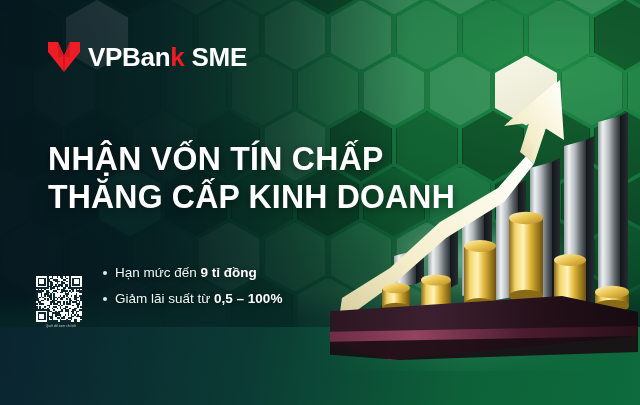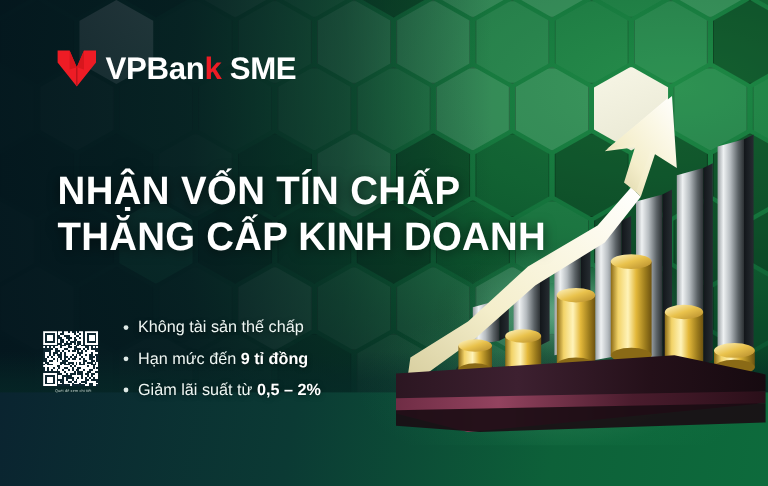--- a/index.html
+++ b/index.html
@@ -342,29 +342,25 @@
   </div>
 
   <div class="headline">
     <div class="l1">NHẬN VỐN TÍN CHẤP</div>
     <div class="l2">THĂNG CẤP KINH DOANH</div>
   </div>
 
   <div class="bullets">
     <div class="bullet">
       <span class="dot"></span>
-      <span class="btxt">Không tài sản thế chấp</span>
-    </div>
-    <div class="bullet">
-      <span class="dot"></span>
       <span class="btxt">Hạn mức đến <b>9 tỉ đồng</b></span>
     </div>
     <div class="bullet">
       <span class="dot"></span>
-      <span class="btxt">Giảm lãi suất từ <b>0,5 – 2%</b></span>
+      <span class="btxt">Giảm lãi suất từ <b>0,5 – 100%</b></span>
     </div>
   </div>
 
   <div class="qr-wrap">
     <svg class="qr" viewBox="0 0 29 29" shape-rendering="crispEdges">
       <rect width="29" height="29" fill="#0e2630"></rect>
       <g fill="#ffffff" id="qrcells">
           <path d="M0 0h1v1h-1zM1 0h1v1h-1zM2 0h1v1h-1zM3 0h1v1h-1zM4 0h1v1h-1zM5 0h1v1h-1zM6 0h1v1h-1zM8 0h1v1h-1zM9 0h1v1h-1zM11 0h1v1h-1zM12 0h1v1h-1zM14 0h1v1h-1zM17 0h1v1h-1zM19 0h1v1h-1zM20 0h1v1h-1zM22 0h1v1h-1zM23 0h1v1h-1zM24 0h1v1h-1zM25 0h1v1h-1zM26 0h1v1h-1zM27 0h1v1h-1zM28 0h1v1h-1zM0 1h1v1h-1zM6 1h1v1h-1zM8 1h1v1h-1zM11 1h1v1h-1zM12 1h1v1h-1zM13 1h1v1h-1zM14 1h1v1h-1zM15 1h1v1h-1zM17 1h1v1h-1zM18 1h1v1h-1zM20 1h1v1h-1zM22 1h1v1h-1zM28 1h1v1h-1zM0 2h1v1h-1zM2 2h1v1h-1zM3 2h1v1h-1zM4 2h1v1h-1zM6 2h1v1h-1zM9 2h1v1h-1zM10 2h1v1h-1zM14 2h1v1h-1zM15 2h1v1h-1zM16 2h1v1h-1zM19 2h1v1h-1zM20 2h1v1h-1zM22 2h1v1h-1zM24 2h1v1h-1zM25 2h1v1h-1zM26 2h1v1h-1zM28 2h1v1h-1zM0 3h1v1h-1zM2 3h1v1h-1zM3 3h1v1h-1zM4 3h1v1h-1zM6 3h1v1h-1zM10 3h1v1h-1zM11 3h1v1h-1zM15 3h1v1h-1zM17 3h1v1h-1zM18 3h1v1h-1zM20 3h1v1h-1zM22 3h1v1h-1zM24 3h1v1h-1zM25 3h1v1h-1zM26 3h1v1h-1zM28 3h1v1h-1zM0 4h1v1h-1zM2 4h1v1h-1zM3 4h1v1h-1zM4 4h1v1h-1zM6 4h1v1h-1zM8 4h1v1h-1zM11 4h1v1h-1zM12 4h1v1h-1zM14 4h1v1h-1zM15 4h1v1h-1zM18 4h1v1h-1zM19 4h1v1h-1zM20 4h1v1h-1zM22 4h1v1h-1zM24 4h1v1h-1zM25 4h1v1h-1zM26 4h1v1h-1zM28 4h1v1h-1zM0 5h1v1h-1zM6 5h1v1h-1zM8 5h1v1h-1zM11 5h1v1h-1zM13 5h1v1h-1zM17 5h1v1h-1zM20 5h1v1h-1zM22 5h1v1h-1zM28 5h1v1h-1zM0 6h1v1h-1zM1 6h1v1h-1zM2 6h1v1h-1zM3 6h1v1h-1zM4 6h1v1h-1zM5 6h1v1h-1zM6 6h1v1h-1zM10 6h1v1h-1zM15 6h1v1h-1zM17 6h1v1h-1zM20 6h1v1h-1zM22 6h1v1h-1zM23 6h1v1h-1zM24 6h1v1h-1zM25 6h1v1h-1zM26 6h1v1h-1zM27 6h1v1h-1zM28 6h1v1h-1zM8 7h1v1h-1zM12 7h1v1h-1zM14 7h1v1h-1zM15 7h1v1h-1zM16 7h1v1h-1zM19 7h1v1h-1zM0 8h1v1h-1zM2 8h1v1h-1zM4 8h1v1h-1zM6 8h1v1h-1zM7 8h1v1h-1zM8 8h1v1h-1zM10 8h1v1h-1zM11 8h1v1h-1zM12 8h1v1h-1zM15 8h1v1h-1zM18 8h1v1h-1zM19 8h1v1h-1zM20 8h1v1h-1zM21 8h1v1h-1zM24 8h1v1h-1zM26 8h1v1h-1zM28 8h1v1h-1zM5 9h1v1h-1zM8 9h1v1h-1zM9 9h1v1h-1zM10 9h1v1h-1zM13 9h1v1h-1zM14 9h1v1h-1zM15 9h1v1h-1zM20 9h1v1h-1zM22 9h1v1h-1zM24 9h1v1h-1zM4 10h1v1h-1zM5 10h1v1h-1zM9 10h1v1h-1zM11 10h1v1h-1zM12 10h1v1h-1zM14 10h1v1h-1zM17 10h1v1h-1zM19 10h1v1h-1zM21 10h1v1h-1zM23 10h1v1h-1zM24 10h1v1h-1zM25 10h1v1h-1zM26 10h1v1h-1zM1 11h1v1h-1zM2 11h1v1h-1zM4 11h1v1h-1zM8 11h1v1h-1zM10 11h1v1h-1zM12 11h1v1h-1zM13 11h1v1h-1zM14 11h1v1h-1zM15 11h1v1h-1zM16 11h1v1h-1zM17 11h1v1h-1zM21 11h1v1h-1zM22 11h1v1h-1zM23 11h1v1h-1zM24 11h1v1h-1zM26 11h1v1h-1zM27 11h1v1h-1zM28 11h1v1h-1zM1 12h1v1h-1zM2 12h1v1h-1zM4 12h1v1h-1zM6 12h1v1h-1zM10 12h1v1h-1zM12 12h1v1h-1zM13 12h1v1h-1zM14 12h1v1h-1zM16 12h1v1h-1zM18 12h1v1h-1zM20 12h1v1h-1zM21 12h1v1h-1zM23 12h1v1h-1zM26 12h1v1h-1zM1 13h1v1h-1zM3 13h1v1h-1zM5 13h1v1h-1zM6 13h1v1h-1zM7 13h1v1h-1zM10 13h1v1h-1zM13 13h1v1h-1zM15 13h1v1h-1zM18 13h1v1h-1zM19 13h1v1h-1zM21 13h1v1h-1zM22 13h1v1h-1zM23 13h1v1h-1zM27 13h1v1h-1zM2 14h1v1h-1zM3 14h1v1h-1zM4 14h1v1h-1zM6 14h1v1h-1zM8 14h1v1h-1zM10 14h1v1h-1zM12 14h1v1h-1zM14 14h1v1h-1zM17 14h1v1h-1zM18 14h1v1h-1zM20 14h1v1h-1zM22 14h1v1h-1zM23 14h1v1h-1zM26 14h1v1h-1zM27 14h1v1h-1zM2 15h1v1h-1zM5 15h1v1h-1zM6 15h1v1h-1zM8 15h1v1h-1zM9 15h1v1h-1zM13 15h1v1h-1zM14 15h1v1h-1zM15 15h1v1h-1zM16 15h1v1h-1zM17 15h1v1h-1zM18 15h1v1h-1zM19 15h1v1h-1zM20 15h1v1h-1zM23 15h1v1h-1zM24 15h1v1h-1zM27 15h1v1h-1zM0 16h1v1h-1zM3 16h1v1h-1zM4 16h1v1h-1zM5 16h1v1h-1zM6 16h1v1h-1zM7 16h1v1h-1zM8 16h1v1h-1zM12 16h1v1h-1zM16 16h1v1h-1zM18 16h1v1h-1zM20 16h1v1h-1zM22 16h1v1h-1zM26 16h1v1h-1zM28 16h1v1h-1zM1 17h1v1h-1zM5 17h1v1h-1zM6 17h1v1h-1zM7 17h1v1h-1zM8 17h1v1h-1zM10 17h1v1h-1zM14 17h1v1h-1zM16 17h1v1h-1zM18 17h1v1h-1zM22 17h1v1h-1zM23 17h1v1h-1zM24 17h1v1h-1zM28 17h1v1h-1zM0 18h1v1h-1zM1 18h1v1h-1zM2 18h1v1h-1zM3 18h1v1h-1zM4 18h1v1h-1zM5 18h1v1h-1zM6 18h1v1h-1zM9 18h1v1h-1zM10 18h1v1h-1zM11 18h1v1h-1zM12 18h1v1h-1zM13 18h1v1h-1zM15 18h1v1h-1zM17 18h1v1h-1zM18 18h1v1h-1zM19 18h1v1h-1zM20 18h1v1h-1zM21 18h1v1h-1zM22 18h1v1h-1zM24 18h1v1h-1zM25 18h1v1h-1zM27 18h1v1h-1zM28 18h1v1h-1zM1 19h1v1h-1zM3 19h1v1h-1zM4 19h1v1h-1zM6 19h1v1h-1zM7 19h1v1h-1zM9 19h1v1h-1zM10 19h1v1h-1zM13 19h1v1h-1zM14 19h1v1h-1zM16 19h1v1h-1zM17 19h1v1h-1zM20 19h1v1h-1zM21 19h1v1h-1zM22 19h1v1h-1zM23 19h1v1h-1zM24 19h1v1h-1zM25 19h1v1h-1zM27 19h1v1h-1zM1 20h1v1h-1zM3 20h1v1h-1zM5 20h1v1h-1zM6 20h1v1h-1zM8 20h1v1h-1zM9 20h1v1h-1zM11 20h1v1h-1zM12 20h1v1h-1zM14 20h1v1h-1zM16 20h1v1h-1zM19 20h1v1h-1zM20 20h1v1h-1zM22 20h1v1h-1zM23 20h1v1h-1zM26 20h1v1h-1zM27 20h1v1h-1zM28 20h1v1h-1zM9 21h1v1h-1zM10 21h1v1h-1zM12 21h1v1h-1zM13 21h1v1h-1zM14 21h1v1h-1zM15 21h1v1h-1zM17 21h1v1h-1zM21 21h1v1h-1zM22 21h1v1h-1zM25 21h1v1h-1zM26 21h1v1h-1zM0 22h1v1h-1zM1 22h1v1h-1zM2 22h1v1h-1zM3 22h1v1h-1zM4 22h1v1h-1zM5 22h1v1h-1zM6 22h1v1h-1zM10 22h1v1h-1zM11 22h1v1h-1zM13 22h1v1h-1zM17 22h1v1h-1zM21 22h1v1h-1zM24 22h1v1h-1zM27 22h1v1h-1zM28 22h1v1h-1zM0 23h1v1h-1zM6 23h1v1h-1zM8 23h1v1h-1zM9 23h1v1h-1zM15 23h1v1h-1zM16 23h1v1h-1zM17 23h1v1h-1zM18 23h1v1h-1zM19 23h1v1h-1zM21 23h1v1h-1zM22 23h1v1h-1zM24 23h1v1h-1zM26 23h1v1h-1zM27 23h1v1h-1zM28 23h1v1h-1zM0 24h1v1h-1zM2 24h1v1h-1zM3 24h1v1h-1zM4 24h1v1h-1zM6 24h1v1h-1zM8 24h1v1h-1zM9 24h1v1h-1zM11 24h1v1h-1zM16 24h1v1h-1zM17 24h1v1h-1zM19 24h1v1h-1zM21 24h1v1h-1zM23 24h1v1h-1zM25 24h1v1h-1zM27 24h1v1h-1zM28 24h1v1h-1zM0 25h1v1h-1zM2 25h1v1h-1zM3 25h1v1h-1zM4 25h1v1h-1zM6 25h1v1h-1zM11 25h1v1h-1zM13 25h1v1h-1zM14 25h1v1h-1zM16 25h1v1h-1zM18 25h1v1h-1zM19 25h1v1h-1zM20 25h1v1h-1zM21 25h1v1h-1zM24 25h1v1h-1zM0 26h1v1h-1zM2 26h1v1h-1zM3 26h1v1h-1zM4 26h1v1h-1zM6 26h1v1h-1zM8 26h1v1h-1zM11 26h1v1h-1zM12 26h1v1h-1zM15 26h1v1h-1zM18 26h1v1h-1zM19 26h1v1h-1zM23 26h1v1h-1zM24 26h1v1h-1zM25 26h1v1h-1zM26 26h1v1h-1zM27 26h1v1h-1zM0 27h1v1h-1zM6 27h1v1h-1zM8 27h1v1h-1zM9 27h1v1h-1zM11 27h1v1h-1zM12 27h1v1h-1zM13 27h1v1h-1zM14 27h1v1h-1zM16 27h1v1h-1zM17 27h1v1h-1zM18 27h1v1h-1zM20 27h1v1h-1zM21 27h1v1h-1zM23 27h1v1h-1zM26 27h1v1h-1zM27 27h1v1h-1zM28 27h1v1h-1zM0 28h1v1h-1zM1 28h1v1h-1zM2 28h1v1h-1zM3 28h1v1h-1zM4 28h1v1h-1zM5 28h1v1h-1zM6 28h1v1h-1zM14 28h1v1h-1zM22 28h1v1h-1zM23 28h1v1h-1zM26 28h1v1h-1zM27 28h1v1h-1z" fill="#ffffff"></path>
         </g>
     </svg>

